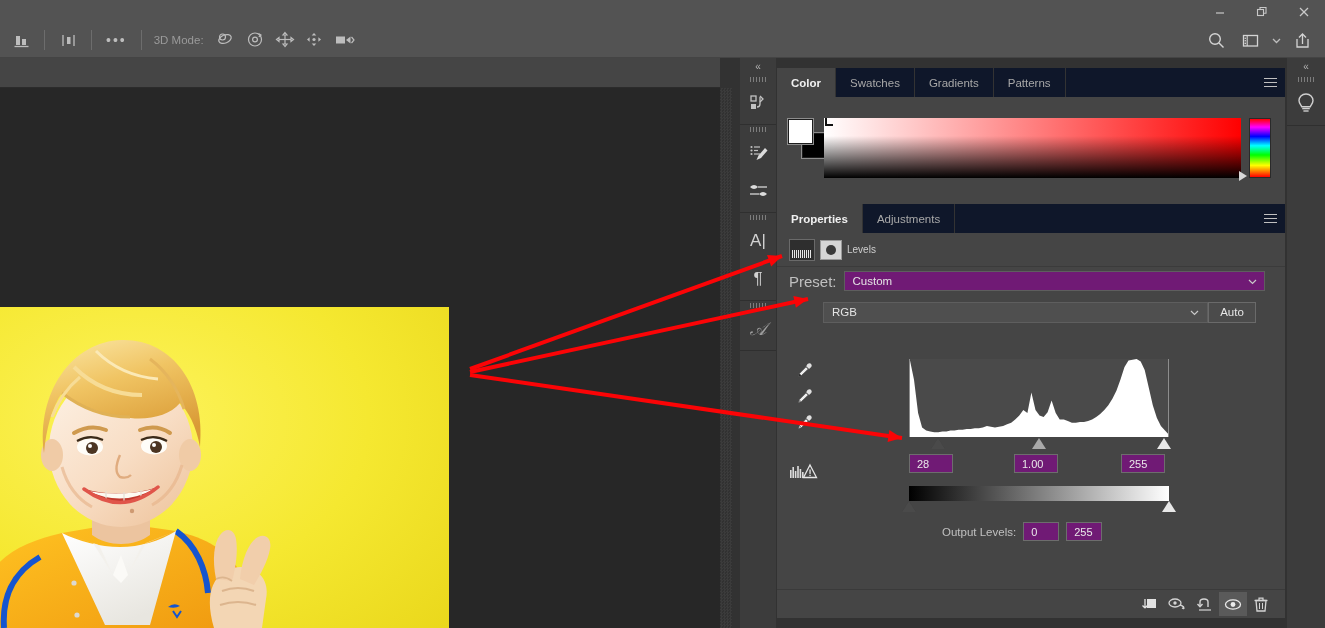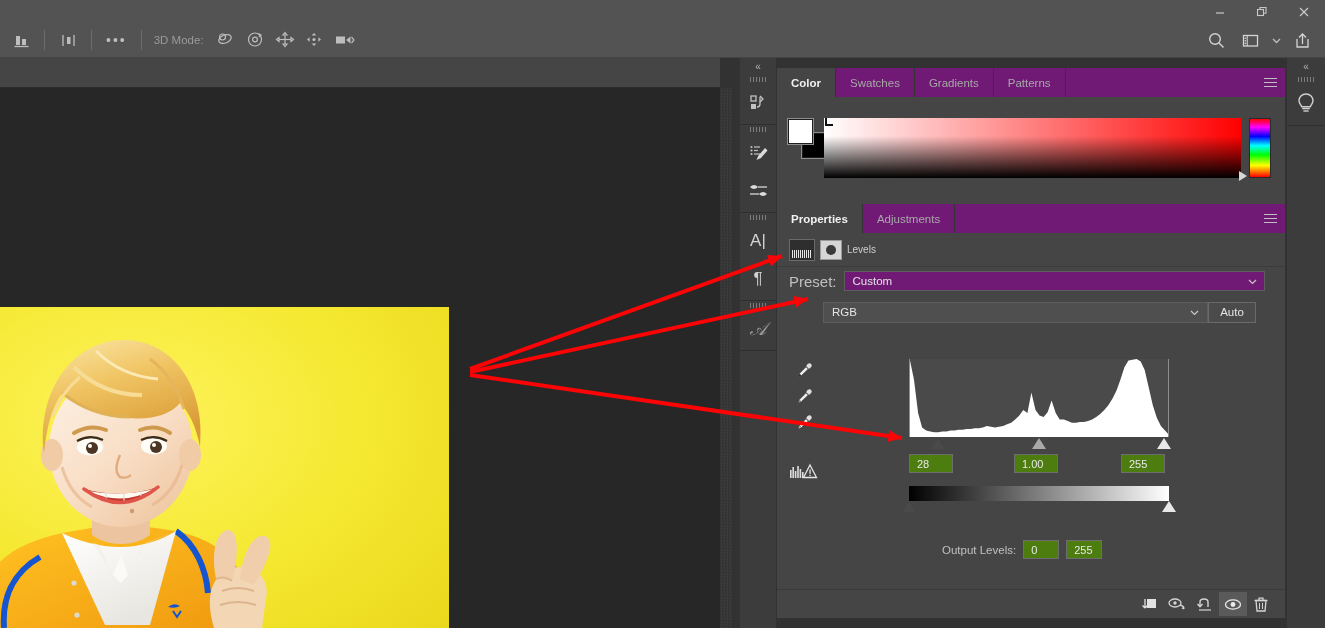--- a/index.html
+++ b/index.html
@@ -60,21 +60,21 @@
   .rail-grip i { display:block; width:16px; height:5px;
                  background:repeating-linear-gradient(90deg,#7d7d7d 0 1px,transparent 1px 3px); }
   .rail-item { height:38px; display:flex; align-items:center;
                justify-content:center; color:#c2c2c2; }
 
   
   .panels { position:absolute; left:777px; top:58px; width:508px;
             height:570px; }
 
   .panel { background:#454545; }
-  .panel-tabs { height:29px; background:#701a75; display:flex;
+  .panel-tabs { height:29px; background:#0f172a; display:flex;
                 align-items:stretch; position:relative; }
   .ptab { padding:0 14px; display:flex; align-items:center; font-size:11.5px;
           color:#a8a8a8; border-right:1px solid #333; }
   .ptab.active { background:#454545; color:#f0f0f0; font-weight:bold; }
   .panel-menu { position:absolute; right:8px; top:0; height:29px;
                 display:flex; align-items:center; color:#c0c0c0; }
   .panel-menu i { display:block; width:13px; height:9px;
                   background:repeating-linear-gradient(180deg,#c0c0c0 0 1px,transparent 1px 4px); }
 
   
@@ -153,29 +153,29 @@
          border-left:7px solid transparent; border-right:7px solid transparent; }
   .tri-black { border-bottom:11px solid #3c3c3c; }
   .tri-black::after { content:""; position:absolute; left:-7px; top:0;
                       width:0; height:0; border-left:7px solid transparent;
                       border-right:7px solid transparent;
                       border-bottom:11px solid #4a4a4a; }
   .tri-gray { border-bottom:11px solid #a9a9a9; }
   .tri-white { border-bottom:11px solid #e8e8e8; }
 
   .inputs-row { position:absolute; left:132px; top:125px; width:270px; height:20px; }
-  .numfield { position:absolute; height:19px; background:#4d7c0f;
+  .numfield { position:absolute; height:19px; background:#701a75;
               border:1px solid #6d6d6d; color:#e9e9e9; font-size:11px;
               display:flex; align-items:center; padding-left:7px; }
 
   .out-ramp { position:absolute; left:132px; top:157px; width:260px; height:15px;
               background:linear-gradient(90deg,#000 0%, #ffffff 100%); }
   .out-sliders { position:absolute; left:125px; top:172px; width:275px; height:14px; }
 
-  .outlevels-row { position:absolute; left:165px; top:211px; display:flex;
+  .outlevels-row { position:absolute; left:165px; top:193px; display:flex;
                    align-items:center; gap:7px; }
   .outlevels-row .lbl { color:#c0c0c0; font-size:11.5px; }
   .outlevels-row .numfield { position:static; width:36px; }
 
   .props-foot { position:absolute; left:0; bottom:0; width:508px; height:29px;
                 background:#454545; border-top:1px solid #3a3a3a;
                 display:flex; align-items:center; justify-content:flex-end;
                 padding-right:10px; }
   .foot-btn { width:28px; height:24px; display:flex; align-items:center;
               justify-content:center; color:#d4d4d4; }

